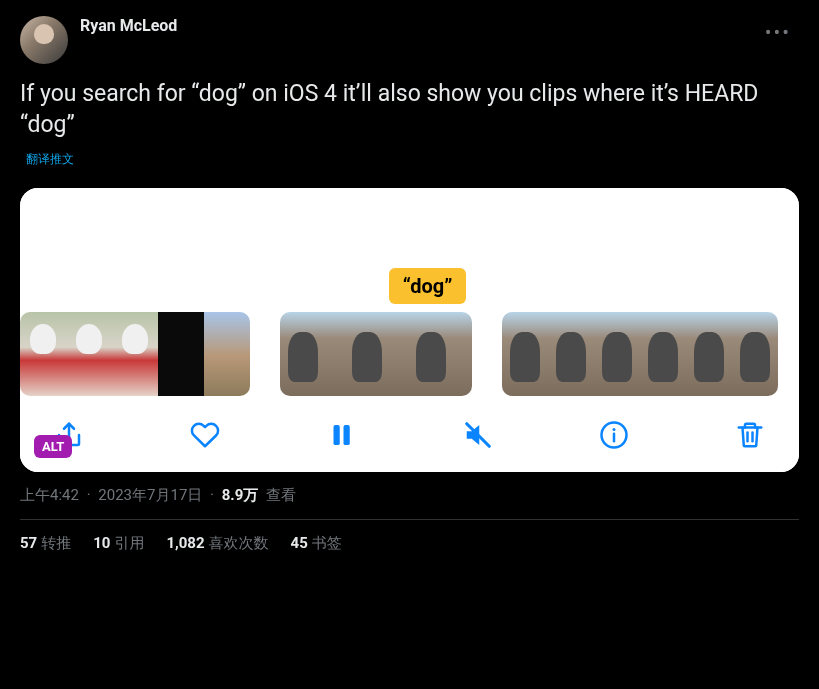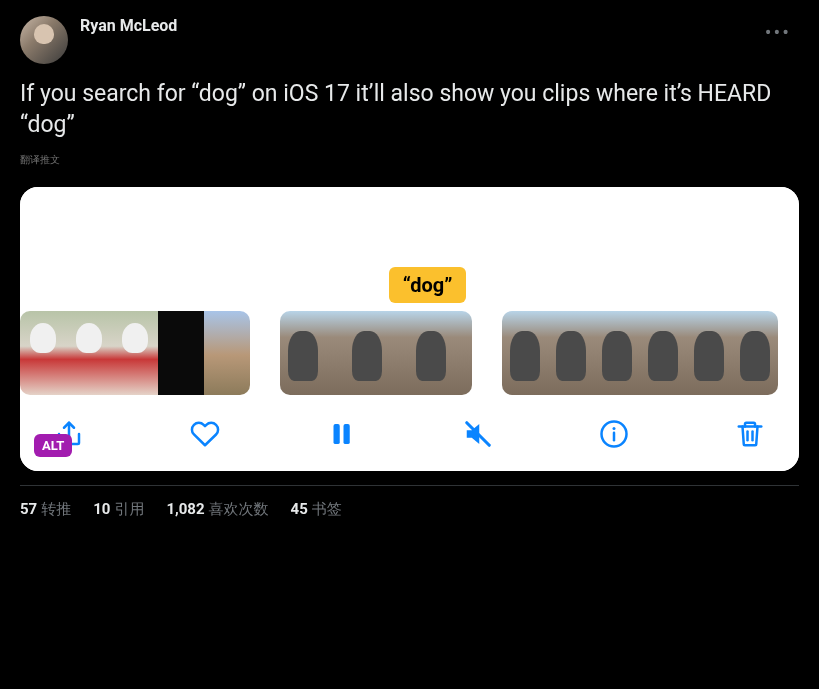--- a/index.html
+++ b/index.html
@@ -54,25 +54,26 @@
     letter-spacing: 2px;
     cursor: pointer;
   }
   .tweet-text {
     font-size: 23px;
     line-height: 1.35;
     color: #e7e9ea;
     margin-bottom: 8px;
   }
   .translate-link {
-    color: #737373;
-    font-size: 10px;
+    color: #0ea5e9;
+    font-size: 12px;
     cursor: pointer;
     margin-bottom: 10px;
     display: inline-block;
+    margin-left: 6px;
   }
   .media-card {
     background: #fff;
     border-radius: 18px;
     overflow: hidden;
     margin-top: 10px;
     position: relative;
   }
   .media-top-space {
     height: 80px;
@@ -192,21 +193,21 @@
   <div class="header">
     <div class="avatar"></div>
     <div class="name-block">
       <div class="display-name">Ryan McLeod</div>
     </div>
     <div class="more-btn">
       <span>•••</span>
     </div>
   </div>
 
-  <div class="tweet-text">If you search for “dog” on iOS 17 it’ll also show you clips where it’s HEARD “dog”</div>
+  <div class="tweet-text">If you search for “dog” on iOS 4 it’ll also show you clips where it’s HEARD “dog”</div>
 
   <a class="translate-link">翻译推文</a>
 
   <div class="media-card">
     <div class="media-top-space"></div>
     <div class="bubble-row">
       <div class="bubble">“dog”</div>
     </div>
 
     <div class="film-strip">
@@ -272,20 +273,28 @@
             <path d="M6 6l1 14a1 1 0 0 0 1 1h8a1 1 0 0 0 1-1l1-14"></path>
             <line x1="10" y1="10" x2="10" y2="17"></line>
             <line x1="14" y1="10" x2="14" y2="17"></line>
           </svg>
       </div>
     </div>
 
     <div class="alt-badge">ALT</div>
   </div>
 
+  <div class="meta-row">
+    <span>上午4:42</span>
+    <span class="sep">·</span>
+    <span>2023年7月17日</span>
+    <span class="sep">·</span>
+    <span class="views-count">8.9万</span>
+    <span style="margin-left:4px;">查看</span>
+  </div>
 
   <hr class="divider">
 
   <div class="stats-row">
     <div class="stat">
       <span class="num">57</span><span>转推</span>
     </div>
     <div class="stat">
       <span class="num">10</span><span>引用</span>
     </div>

